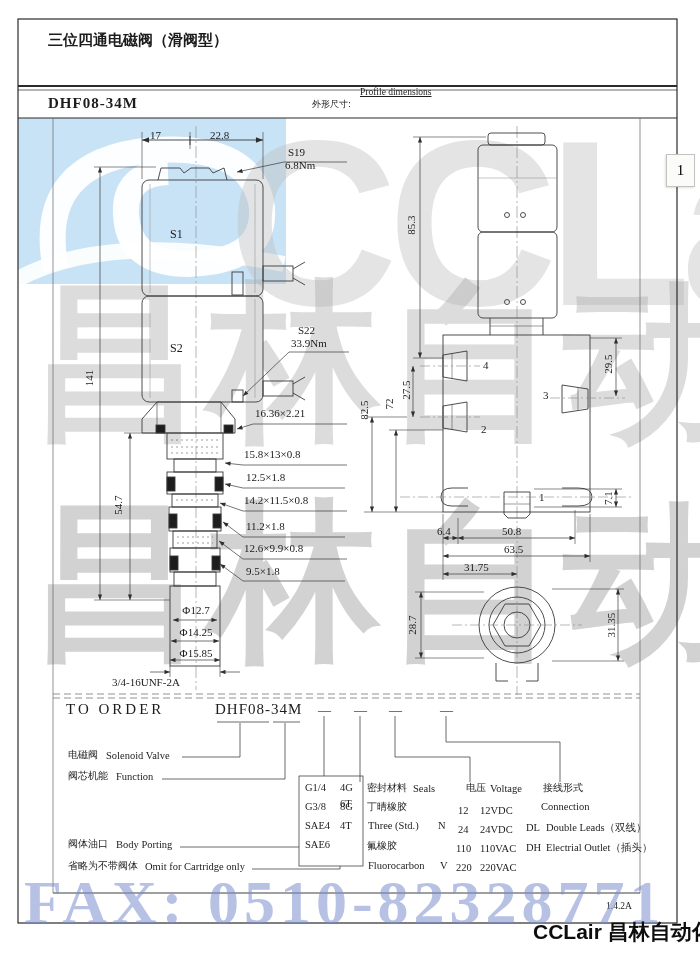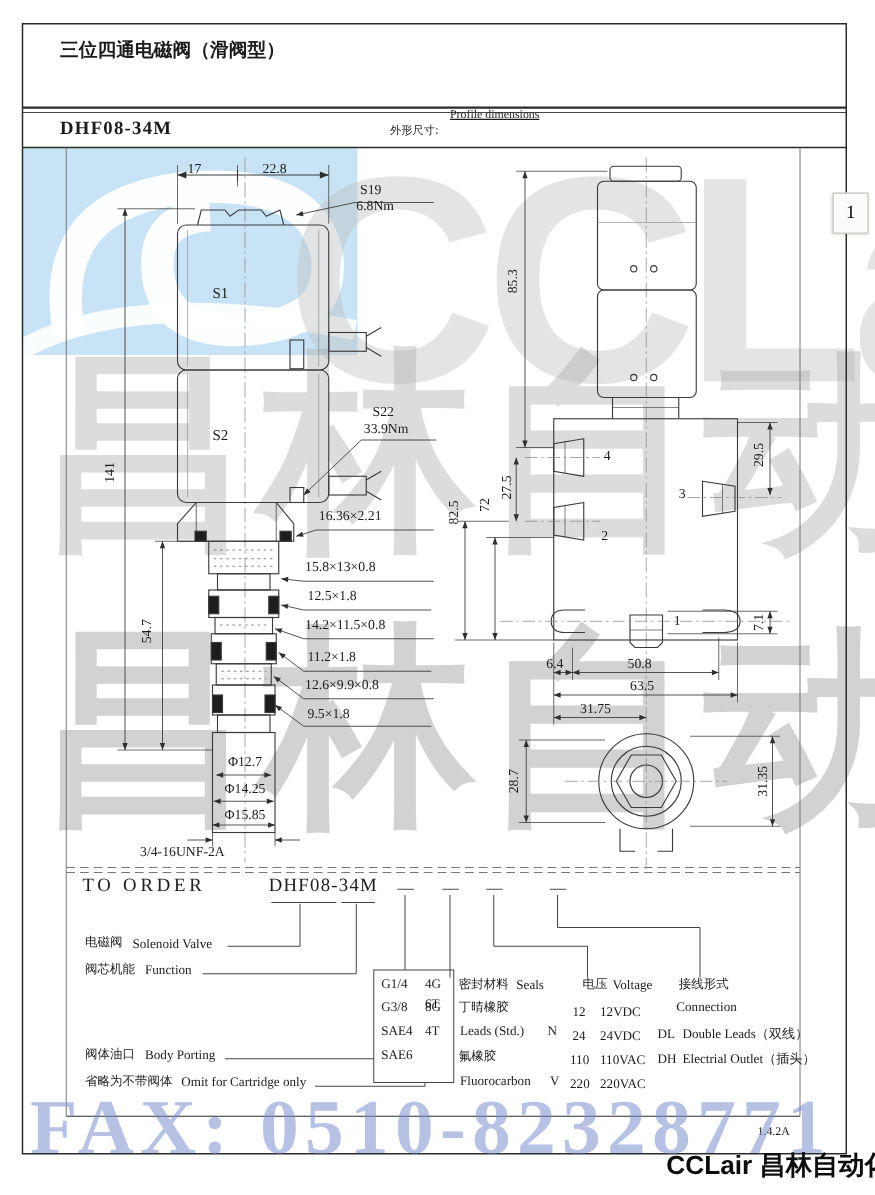--- a/index.html
+++ b/index.html
@@ -332,21 +332,21 @@
   <span class="lbl" style="left:305px;top:802px">G3/8</span>
   <span class="lbl" style="left:340px;top:802px">8G</span>
   <span class="lbl" style="left:305px;top:821px">SAE4</span>
   <span class="lbl" style="left:340px;top:821px">4T</span>
   <span class="lbl" style="left:305px;top:840px">SAE6</span>
   <span class="lbl" style="left:340px;top:799px">6T</span>
 
   <span class="lbl cjk" style="left:367px;top:783px">密封材料</span>
   <span class="lbl" style="left:413px;top:784px">Seals</span>
   <span class="lbl cjk" style="left:367px;top:802px">丁晴橡胶</span>
-  <span class="lbl" style="left:368px;top:821px">Leads (Std.)</span>
+  <span class="lbl" style="left:368px;top:821px">Three (Std.)</span>
   <span class="lbl" style="left:438px;top:821px">N</span>
   <span class="lbl cjk" style="left:367px;top:841px">氟橡胶</span>
   <span class="lbl" style="left:368px;top:861px">Fluorocarbon</span>
   <span class="lbl" style="left:440px;top:861px">V</span>
 
   <span class="lbl cjk" style="left:466px;top:783px">电压</span>
   <span class="lbl" style="left:490px;top:784px">Voltage</span>
   <span class="lbl" style="left:458px;top:806px">12</span>
   <span class="lbl" style="left:480px;top:806px">12VDC</span>
   <span class="lbl" style="left:458px;top:825px">24</span>

